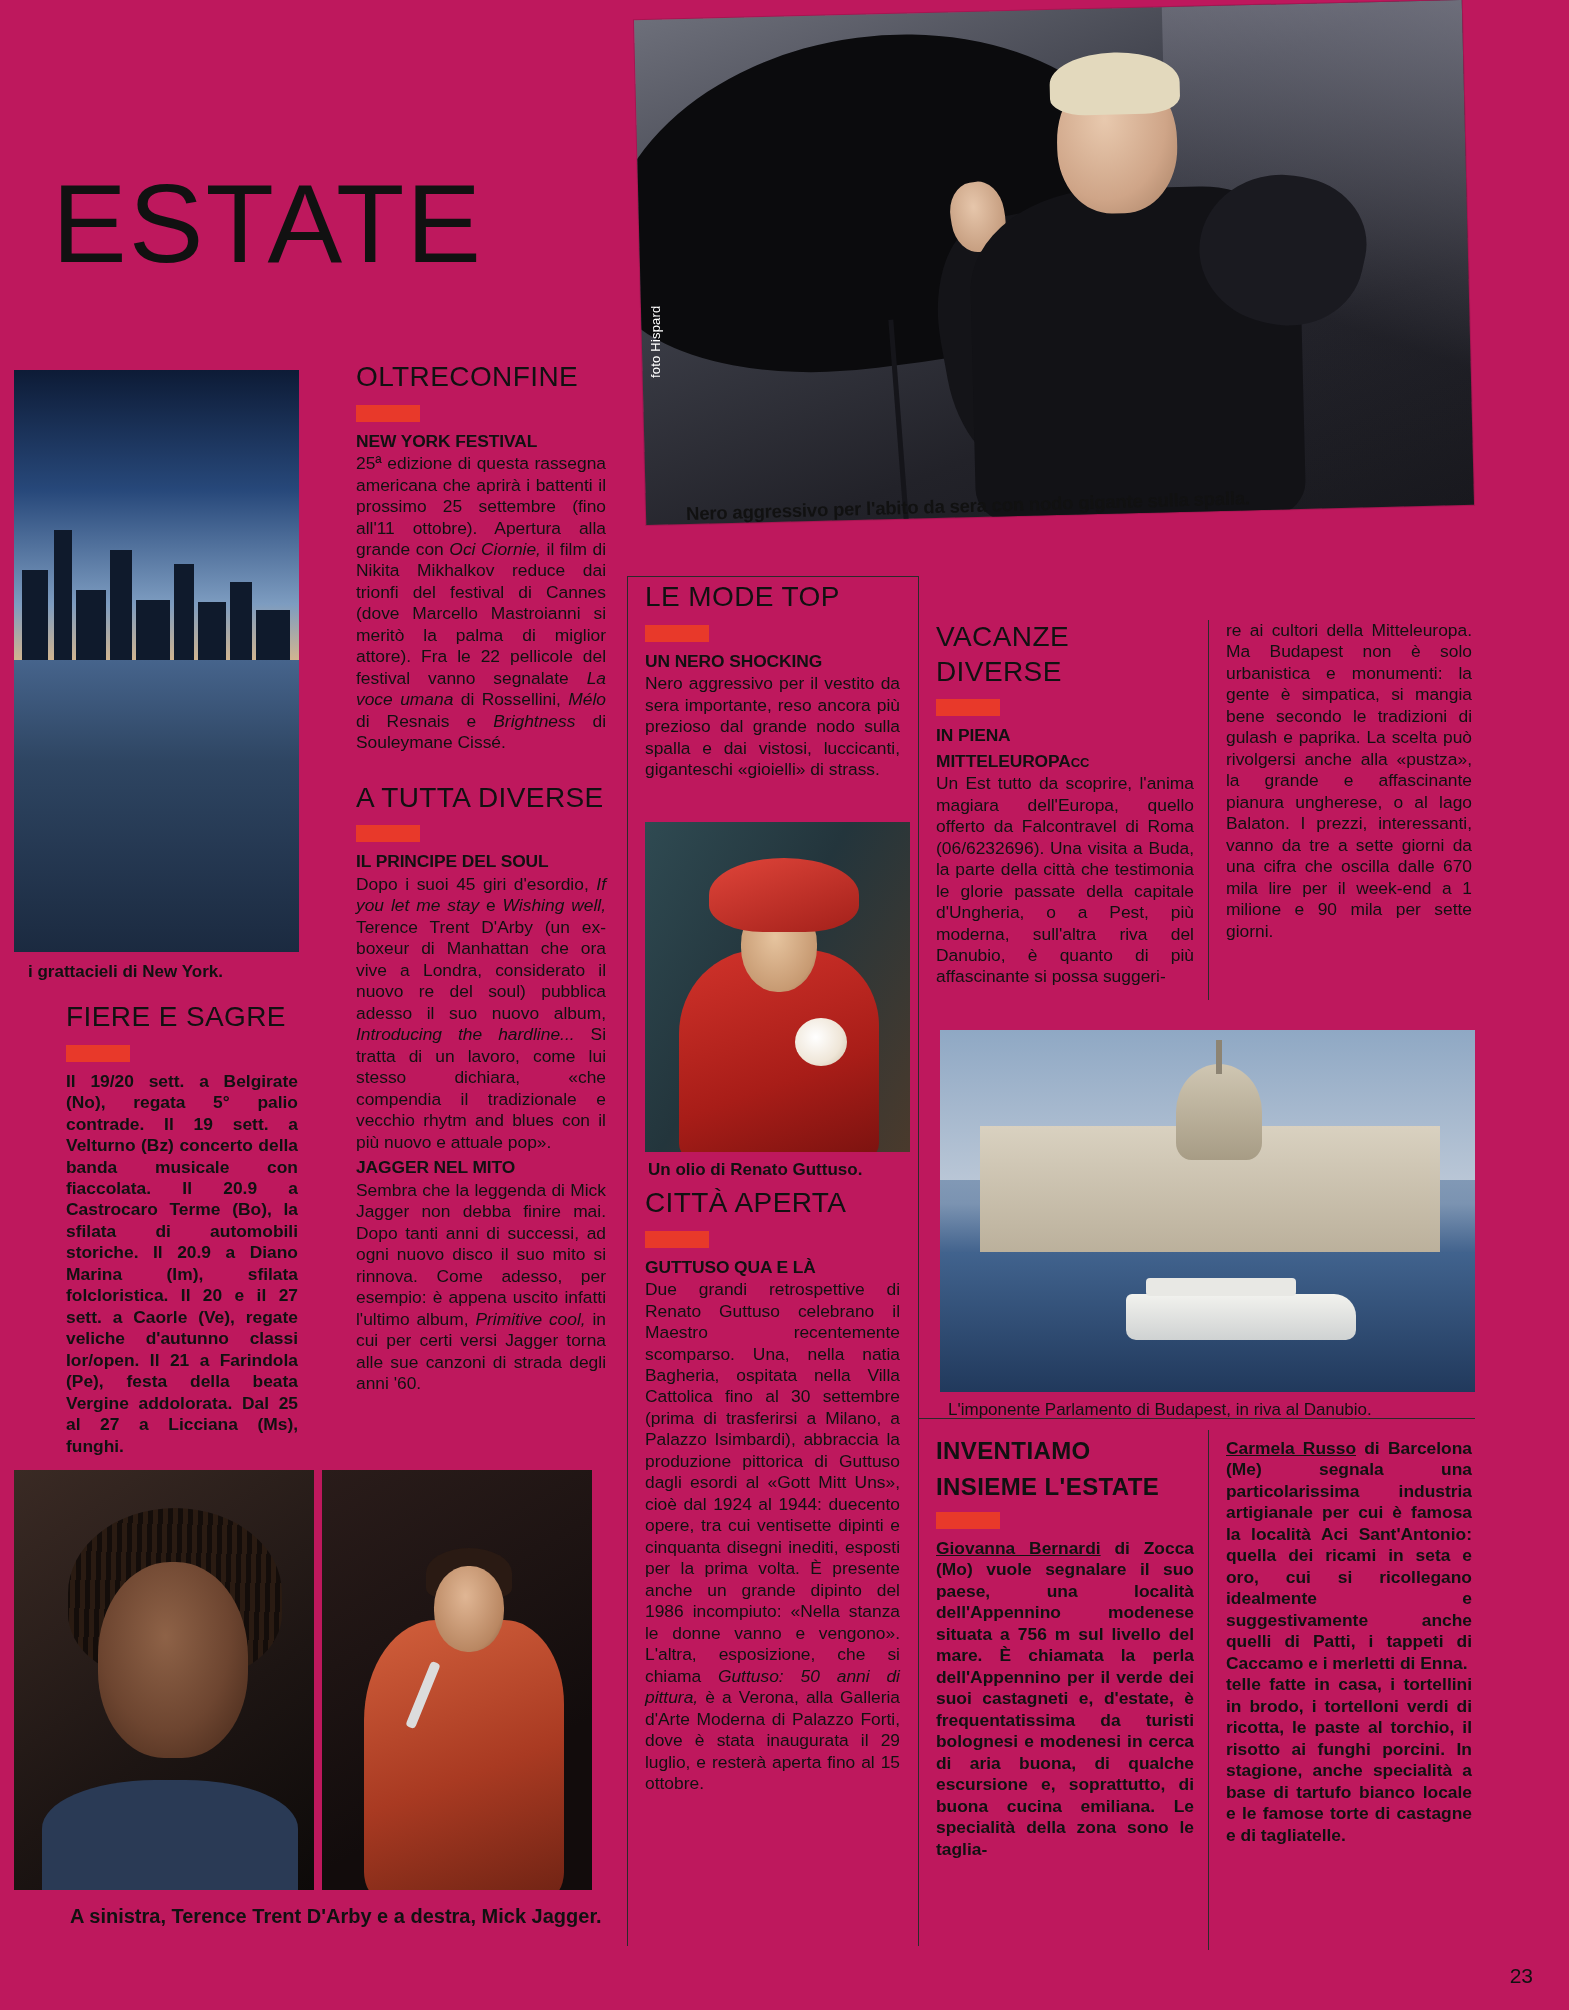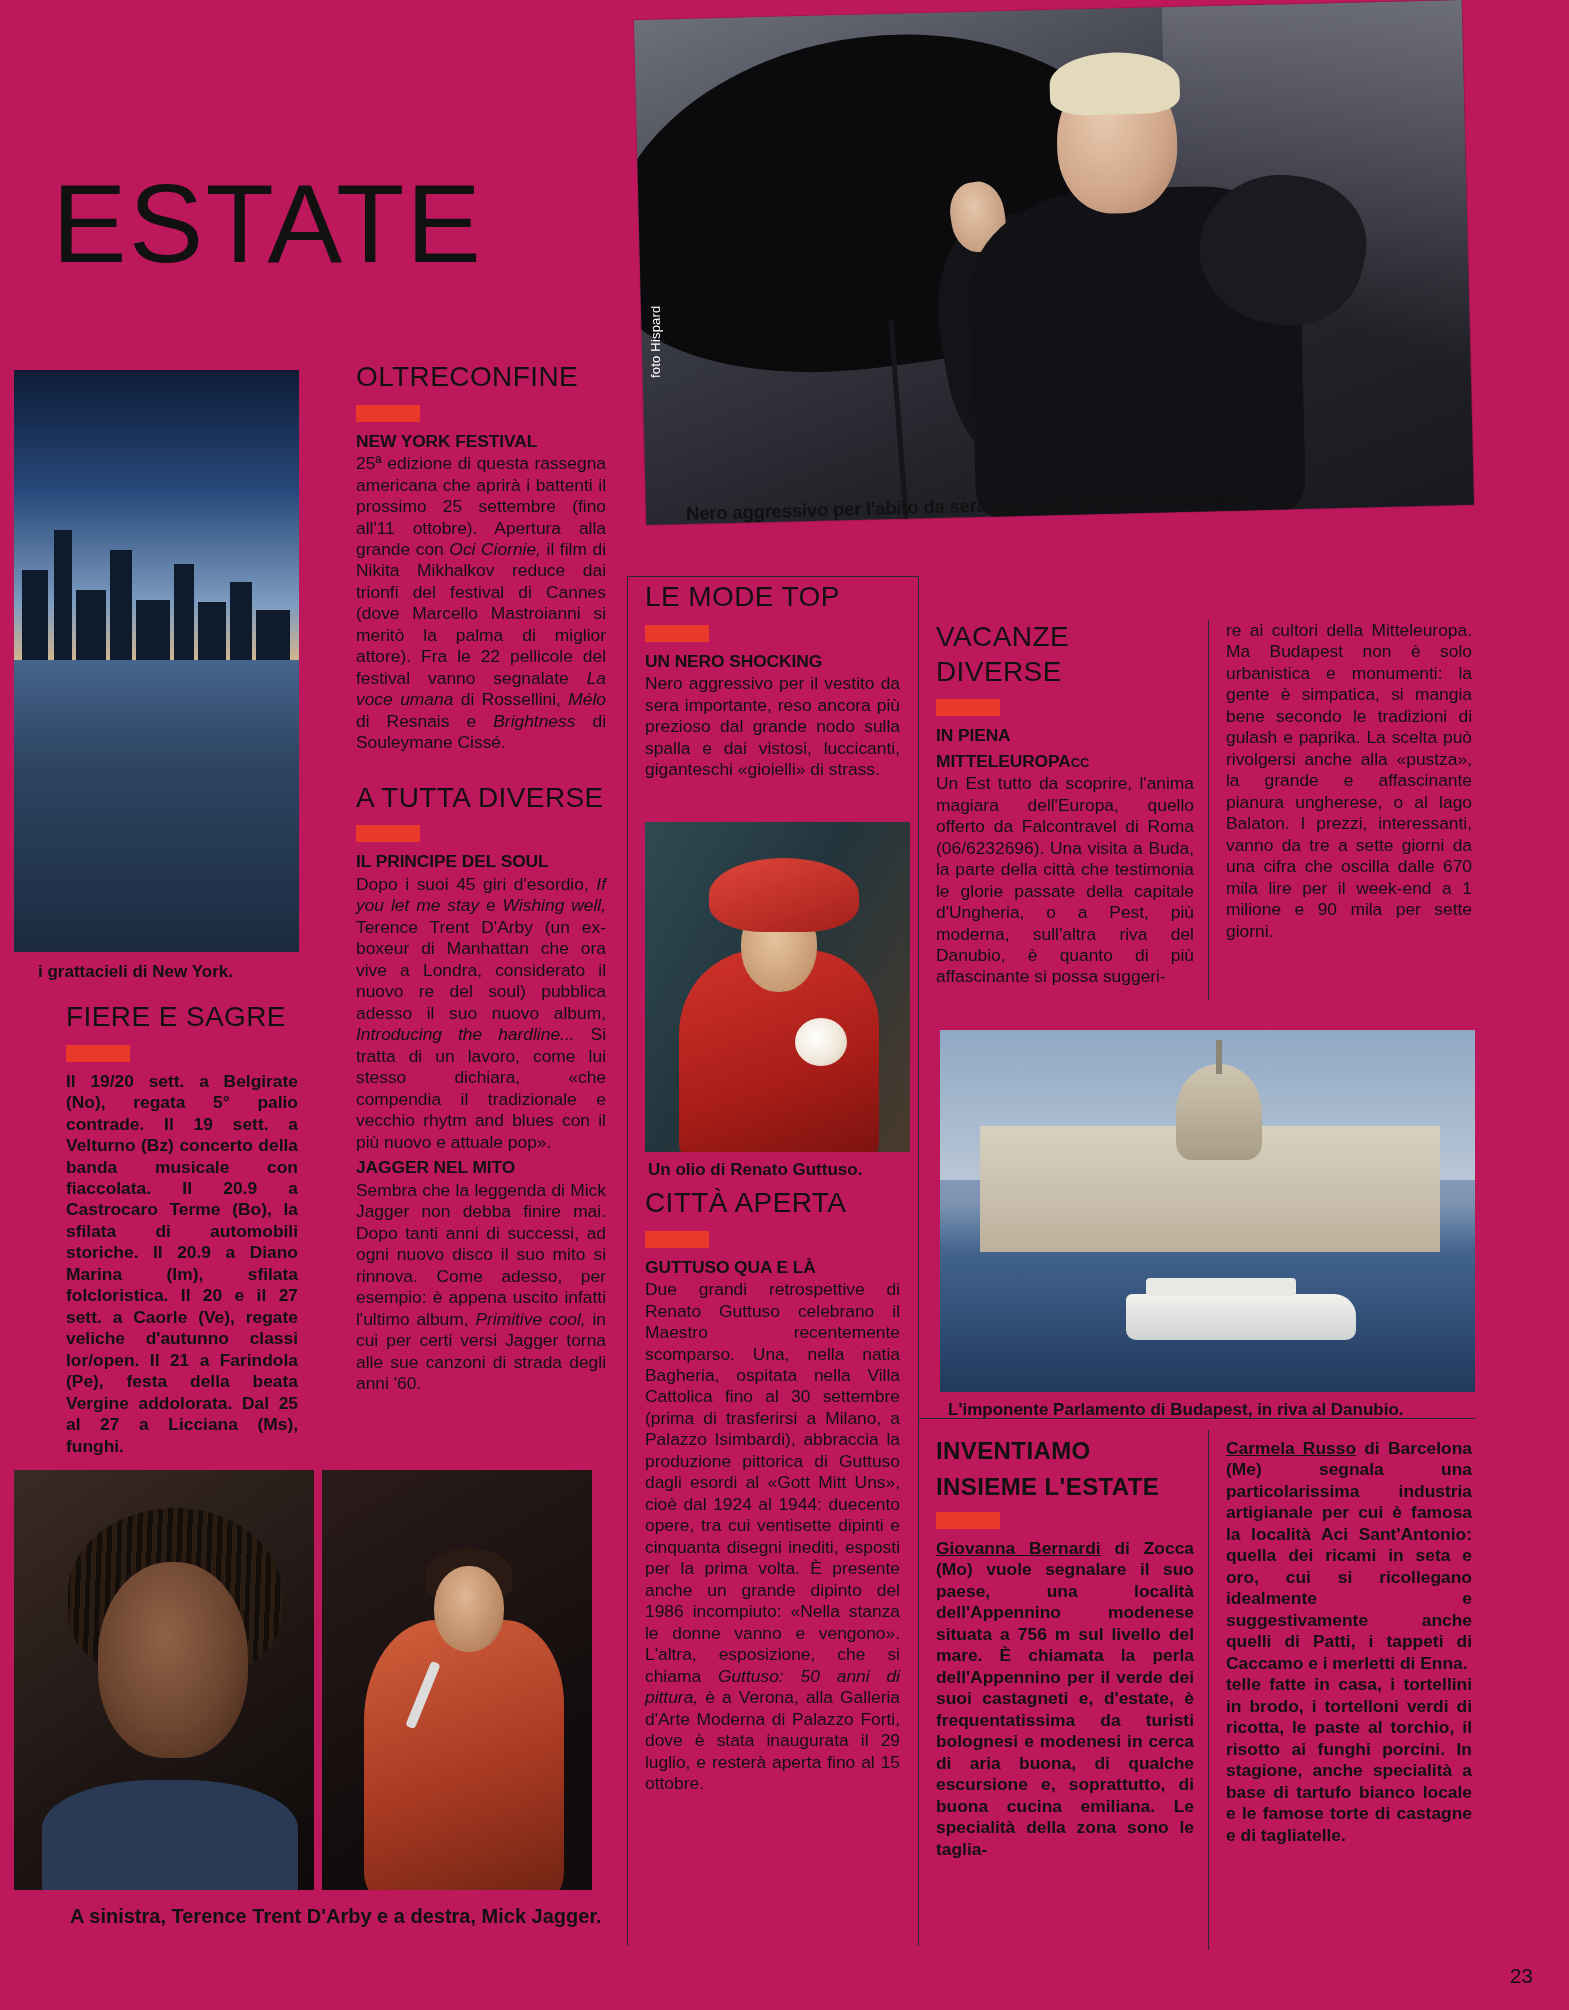--- a/index.html
+++ b/index.html
@@ -176,21 +176,20 @@
     position: absolute; left:0; right:0; bottom:0; height: 292px;
     background: linear-gradient(#46648c 0%, #2e4562 35%, #1b2a40 100%);
   }
   .cap-skyline {
     position: absolute;
     left: 28px;
     top: 962px;
     font-size: 17px;
     font-weight: bold;
     color: #111;
-    margin-left: 10px;
   }
 
   
   .photo-ttd {
     position: absolute;
     left: 14px;
     top: 1470px;
     width: 300px;
     height: 420px;
     background: linear-gradient(145deg,#3a2a24 0%,#1d1513 60%,#0d0a09 100%);
@@ -354,21 +353,21 @@
     content:"";
     position:absolute; left: 20px; top: -16px;
     width: 150px; height: 18px;
     background: #e8e8e4; border-radius: 4px;
   }
   .cap-budapest {
     position: absolute;
     left: 948px;
     top: 1400px;
     font-size: 17px;
-    font-weight: bold;
+    font-weight: normal;
     color: #111;
   }
 
   
   .col {
     position: absolute;
     font-size: 17.4px;
     line-height: 1.235;
     color: #111;
     text-align: justify;

